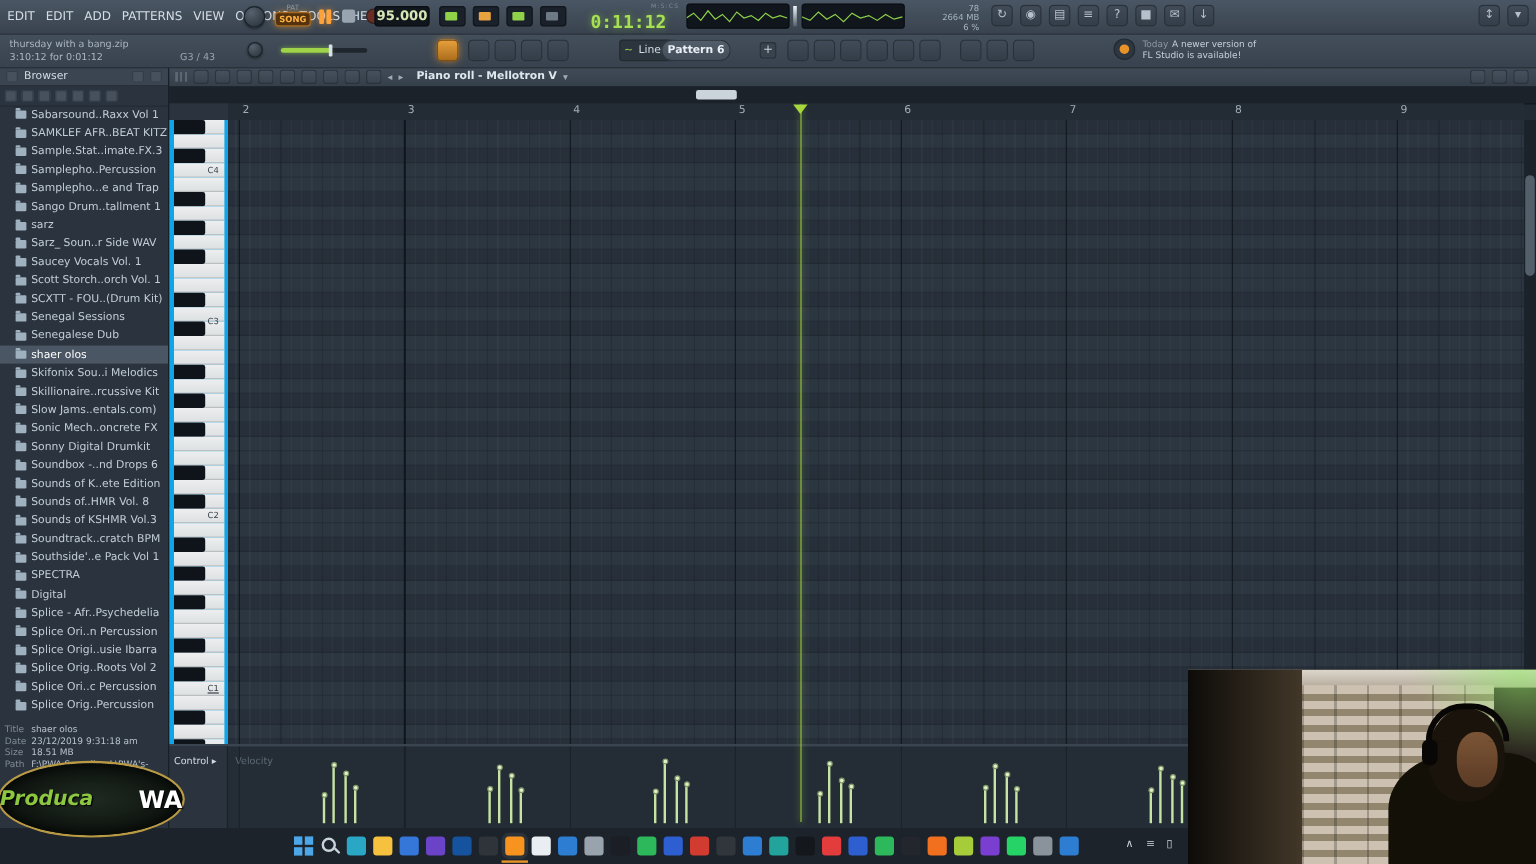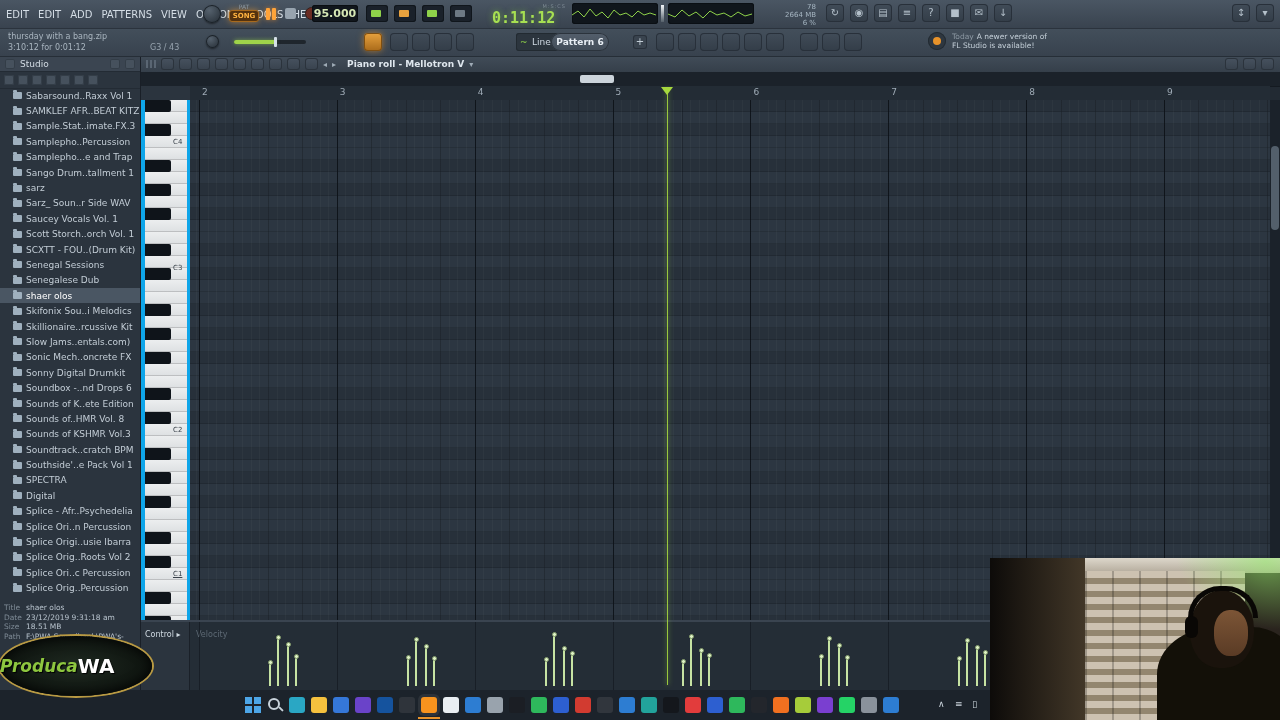--- a/index.html
+++ b/index.html
@@ -159,21 +159,21 @@
   .wc-head{position:absolute;right:26px;top:32px;width:64px;height:78px;background:#1a130c;border-radius:50% 50% 45% 45%;}
   .wc-face{position:absolute;right:32px;top:52px;width:34px;height:46px;
         background:linear-gradient(#7c5536,#5a3b25);border-radius:45%;}
   .wc-phones{position:absolute;right:22px;top:28px;width:70px;height:32px;border:5px solid #090705;
         border-bottom:none;border-radius:40px 40px 0 0;box-sizing:border-box;}
   .wc-earcup{position:absolute;right:82px;top:58px;width:13px;height:22px;background:#090705;border-radius:6px;}
   .wc-glow{position:absolute;right:-25px;top:-30px;width:150px;height:100px;transform:rotate(15deg);
         background:radial-gradient(ellipse at 70% 25%,rgba(150,235,110,.6),transparent 62%);}
   
   .watermark{position:absolute;left:0;top:636px;width:152px;height:60px;z-index:60;display:flex;
-        align-items:center;justify-content:flex-start;border-radius:50%;
+        align-items:center;justify-content:space-between;border-radius:50%;
         background:radial-gradient(ellipse at center,#1f2a21,#0c110d 75%);
         box-shadow:0 0 0 2px #b99a43,inset 0 0 12px rgba(0,0,0,.85);}
   .wm1{font-size:17px;font-weight:bold;font-style:italic;color:#8dc63f;text-shadow:1px 1px 1px #000;}
   .wm2{font-size:20px;font-weight:bold;color:#ffffff;text-shadow:1px 1px 1px #000;}
 </style>
 </head>
 <body>
 
 <div id="root">
 
@@ -288,21 +288,21 @@
       <div class="ntext">
         <div><span class="dim">Today</span><span>A newer version of</span></div>
         <div>FL Studio is available!</div>
       </div>
     </div>
   </div>
 
   <div class="browser">
     <div class="b-header">
       <div class="mini"></div>
-      <span>Studio</span>
+      <span>Browser</span>
       <span class="sp"></span>
       <div class="mini"></div>
       <div class="mini"></div>
     </div>
     <div class="b-tools">
       <div class="mini"></div>
       <div class="mini"></div>
       <div class="mini"></div>
       <div class="mini"></div>
       <div class="mini"></div>

